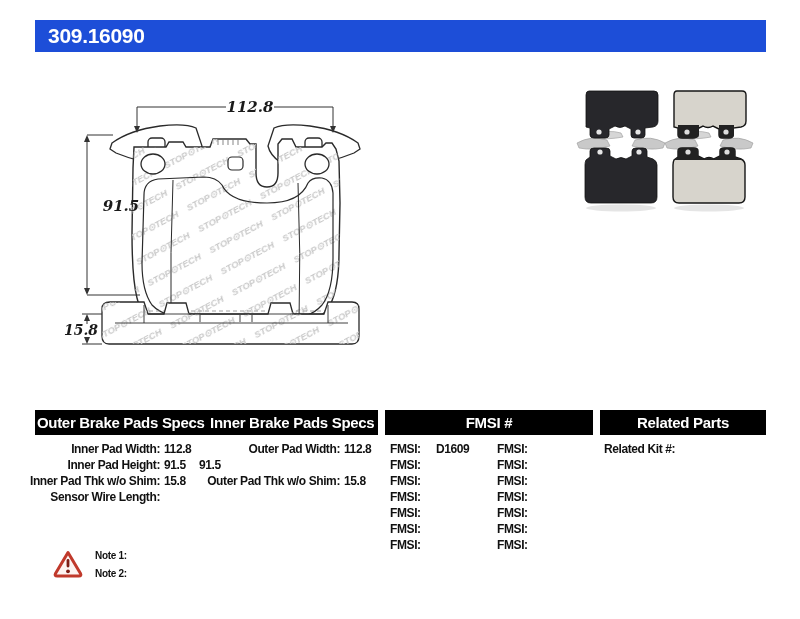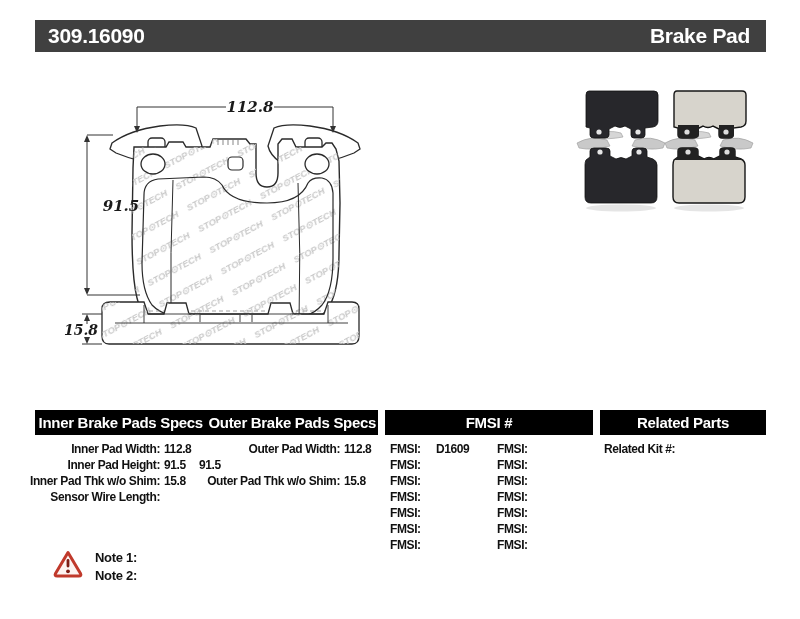--- a/index.html
+++ b/index.html
@@ -1,45 +1,44 @@
 <!DOCTYPE html>
 <html><head>
 <meta charset="utf-8">
 <style>
   html,body{margin:0;padding:0;background:#fff;}
   body{width:800px;height:619px;position:relative;font-family:"Liberation Sans",sans-serif;overflow:hidden;}
   .abs{position:absolute;}
   
-  .header-bar{left:35px;top:20px;width:731px;height:32px;background:#404040;color:#fff;
+  .header-bar{left:35px;top:20px;width:731px;height:32px;background:#1d4ed8;color:#fff;
     display:flex;justify-content:space-between;align-items:center;
     font-weight:bold;font-size:21px;padding:0 16px 0 13px;box-sizing:border-box;letter-spacing:-0.3px;}
   
   .thbar{top:410px;height:25px;background:#000;color:#fff;font-weight:bold;font-size:15px;
     display:flex;align-items:center;justify-content:center;letter-spacing:-0.3px;}
   .thbar.split{justify-content:space-between;}
   .thbar.split span{flex:1;text-align:center;}
   
   .speccol{display:flex;flex-direction:column;}
   .spec-row{display:flex;height:16px;align-items:center;font-size:12px;font-weight:bold;letter-spacing:-0.4px;color:#111;}
   .spec-row .lbl{text-align:right;white-space:nowrap;}
   .spec-row .val{margin-left:4px;white-space:nowrap;}
   .inner-col .lbl{width:130px;}
   .outer-col .lbl{width:145px;}
   .fmsi-col .lbl{width:38px;text-align:left;}
   .fmsi-col .val{margin-left:8px;}
   .related-col .lbl{text-align:left;}
   
-  .note-line{font-size:13px;font-weight:bold;color:#111;letter-spacing:-0.3px;}
+  .note-line{font-size:10px;font-weight:bold;color:#111;letter-spacing:-0.3px;}
 </style>
 </head>
 <body>
 
 <div class="abs header-bar">
   <span>309.16090</span>
-  <span>Brake Pad</span>
 </div>
 
 <svg class="abs" style="left:40px;top:83px;" width="360" height="290" viewBox="0 0 360 290">
   <defs>
     <pattern id="wm" width="70" height="24" patternUnits="userSpaceOnUse" patternTransform="rotate(-28)">
       <text x="1" y="15" font-family="Liberation Sans, sans-serif" font-size="9.5" font-weight="bold" font-style="italic" fill="#c9c9c9">STOP⊙TECH</text>
     </pattern>
   </defs>
 
   <g stroke="#2a2a2a" stroke-width="1.3" fill="#fff">
@@ -142,22 +141,22 @@
   <g>
     <path d="M 109,63 Q 105,63 105,66 V 72 L 101,75 Q 100,77 100,80 V 112 Q 100,118 106,118 H 166 Q 172,118 172,112 V 80
              Q 172,76 168,74 L 162,72 V 66 Q 162,63 158,63 H 151 Q 147,63 147,66 V 71 L 141,74 Q 136,71 131,74 L 125,71 V 66 Q 125,63 121,63 H 109 Z" fill="#d7d4cc" stroke="#161616" stroke-width="1.4"></path>
     <path d="M 109,63 Q 105,63 105,66 V 72 L 101,75 H 171 L 162,72 V 66 Q 162,63 158,63 H 151 Q 147,63 147,66 V 71 L 141,74 Q 136,71 131,74 L 125,71 V 66 Q 125,63 121,63 Z" fill="#222"></path>
     <circle cx="115" cy="67" r="2.6" fill="#ddd"></circle>
     <circle cx="154" cy="67" r="2.6" fill="#ddd"></circle>
   </g>
 </svg>
 
 <div class="abs thbar split" style="left:35px;width:343px;">
+  <span>Outer Brake Pads Specs</span>
   <span>Inner Brake Pads Specs</span>
-  <span>Outer Brake Pads Specs</span>
 </div>
 <div class="abs thbar" style="left:385px;width:208px;">
   <span>FMSI #</span>
 </div>
 <div class="abs thbar" style="left:600px;width:166px;">
   <span>Related Parts</span>
 </div>
 
 <div class="abs speccol inner-col" style="left:30px;top:441px;">
   <div class="spec-row">

